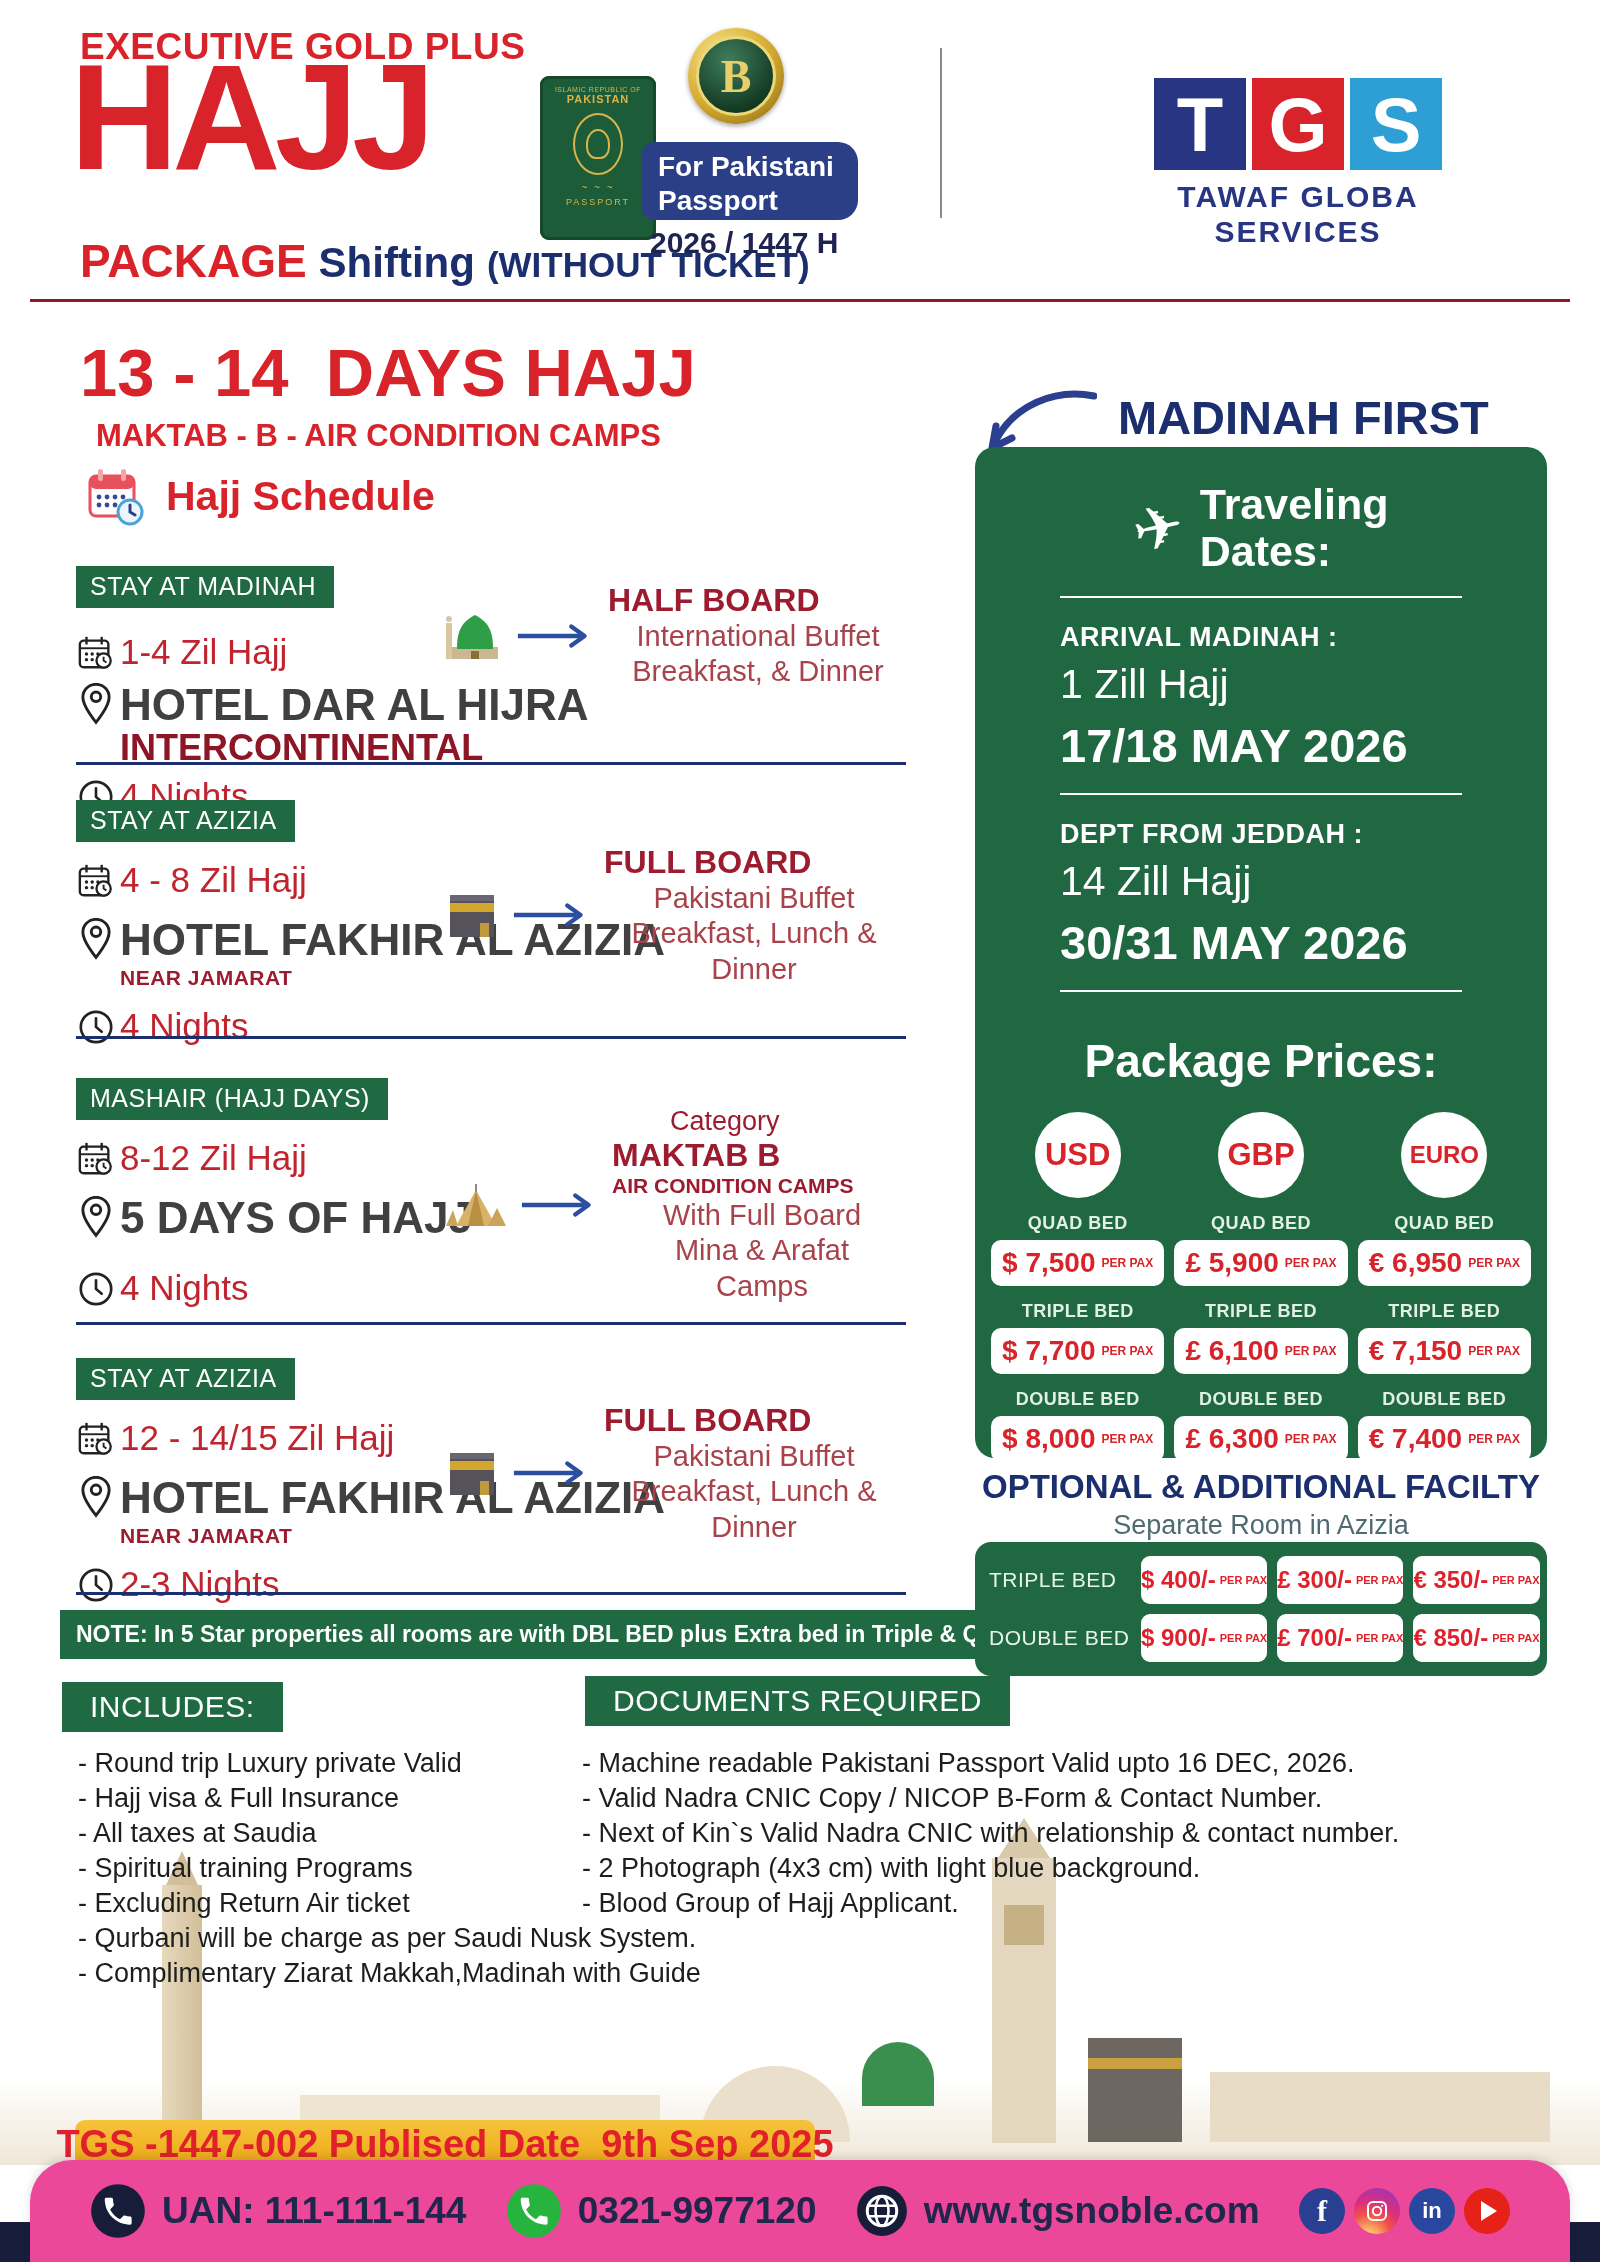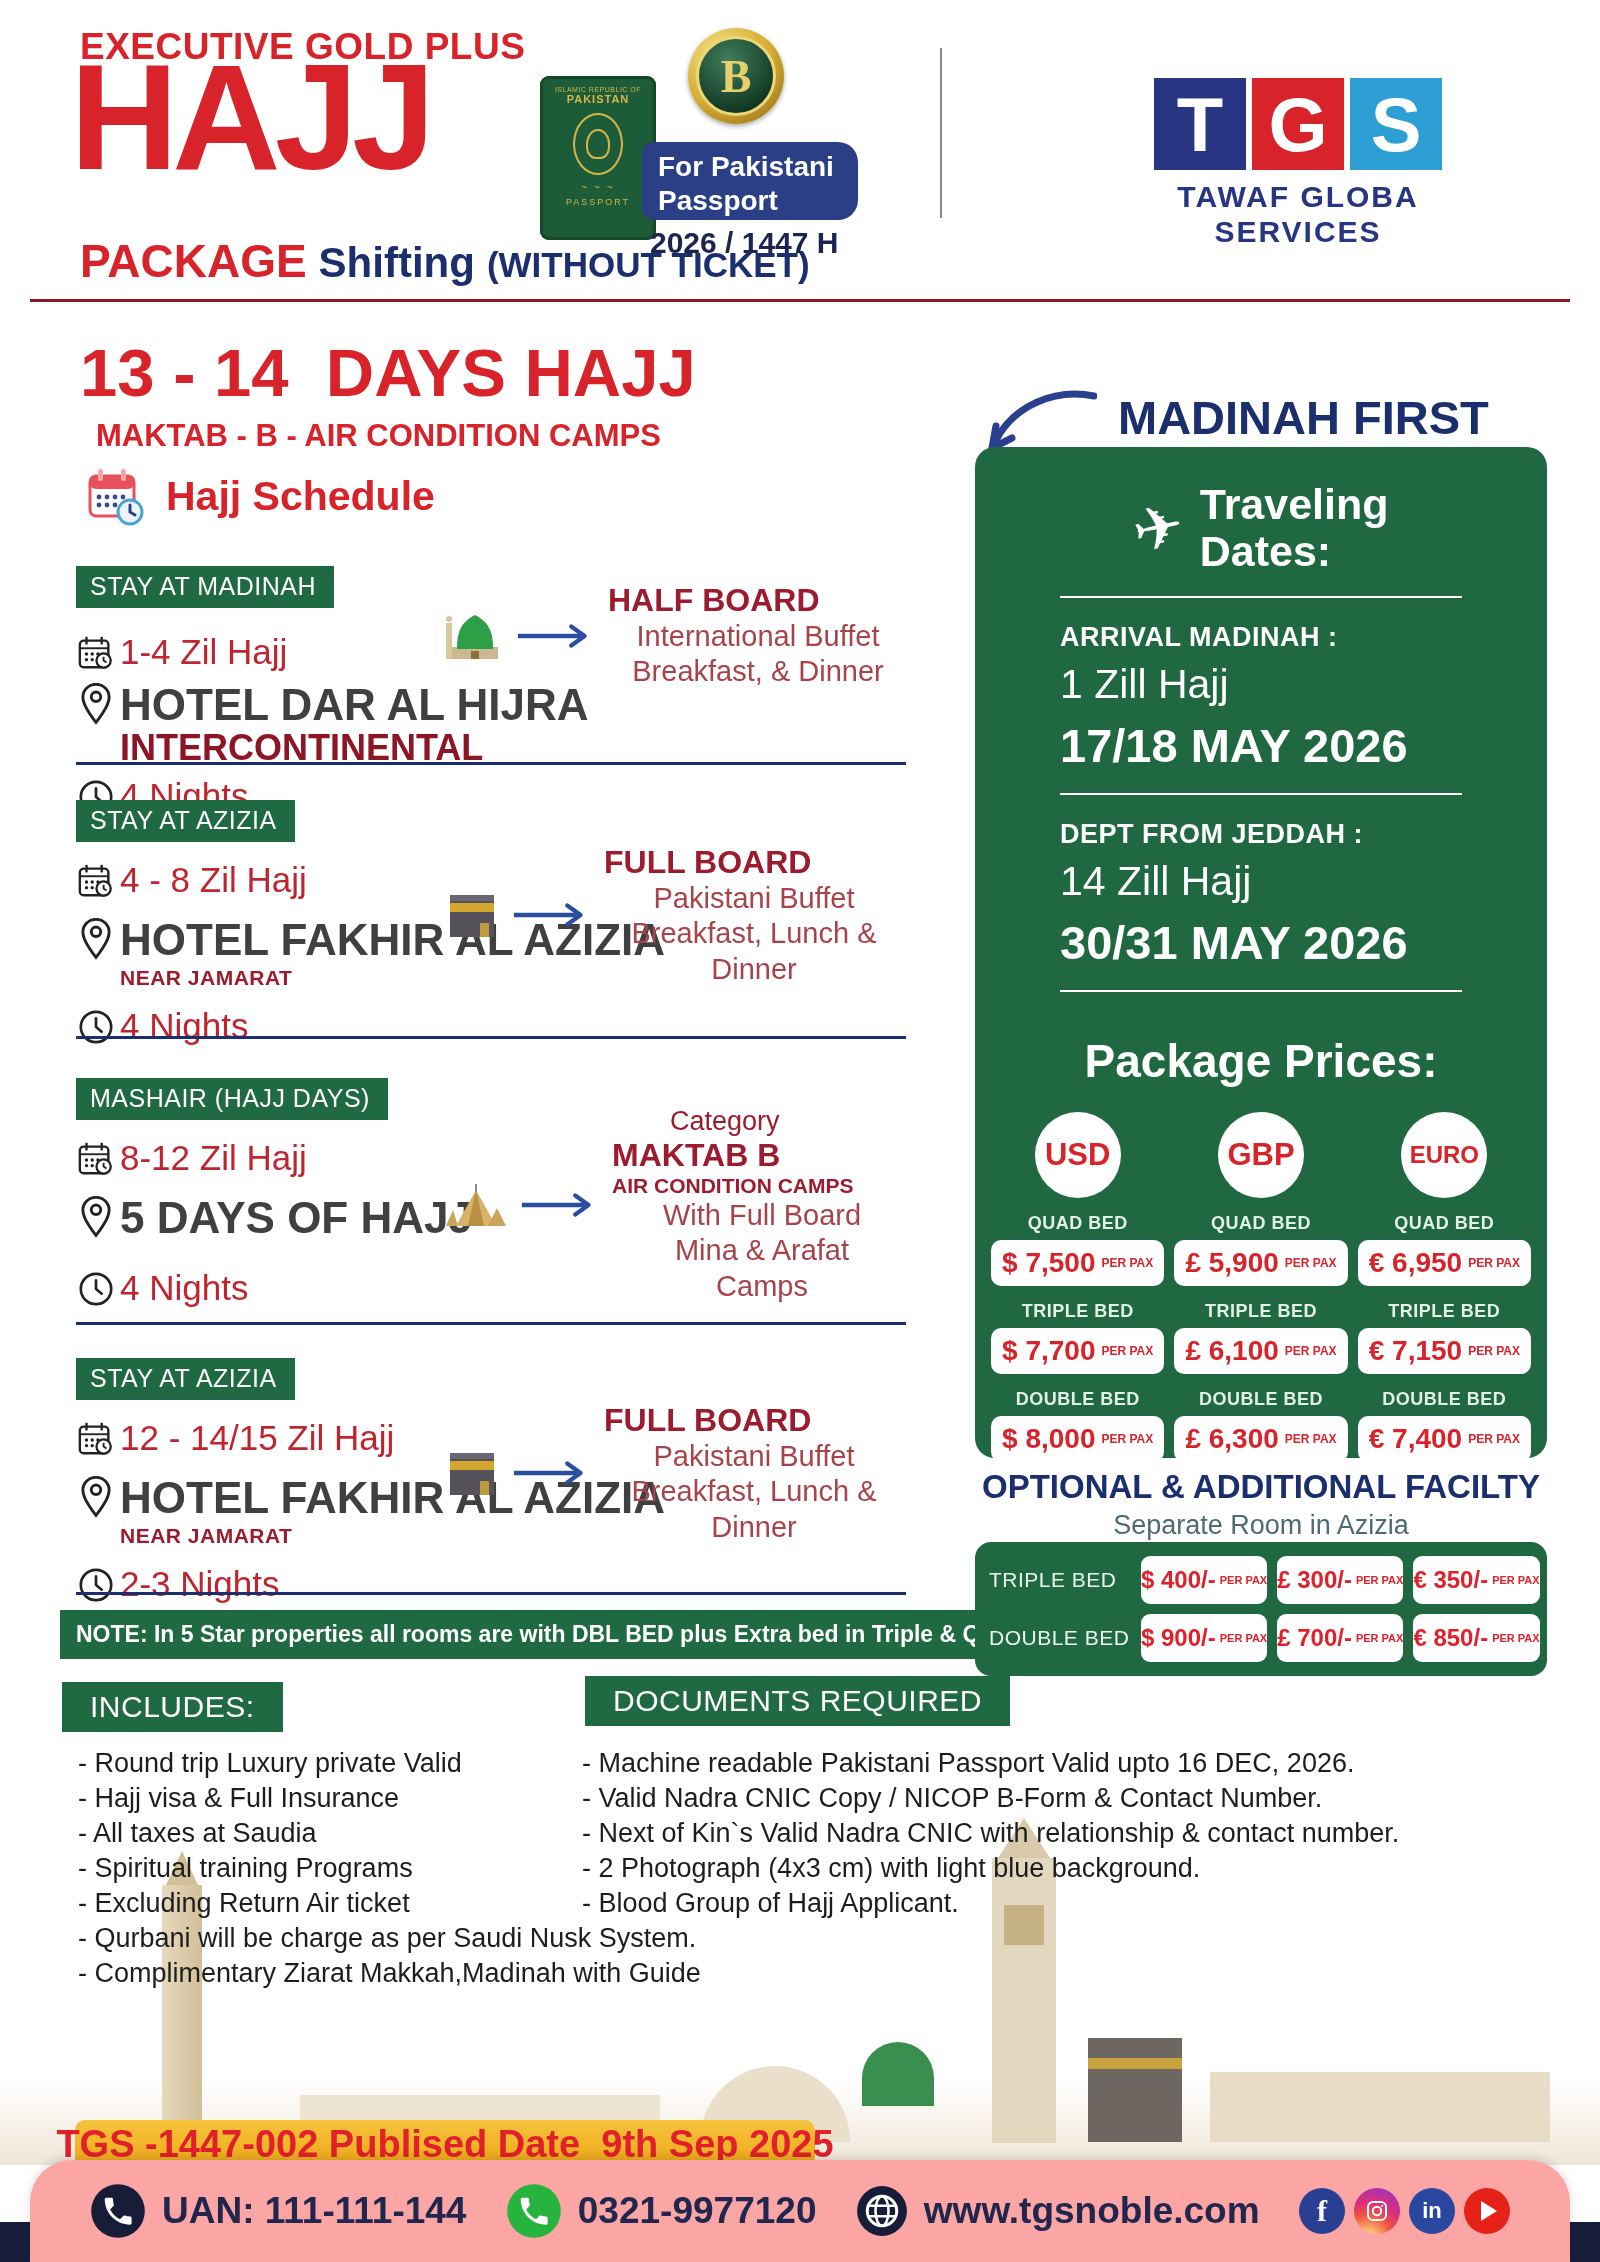--- a/index.html
+++ b/index.html
@@ -136,21 +136,21 @@
   .dome-green { left:862px; top:2042px; width:72px; height:64px; background:#3b8f4e; border-radius:72px 72px 0 0; }
   .blocks-r { left:1210px; top:2072px; width:340px; height:70px; background:#e8dcc6; }
   .blocks-l { left:300px; top:2095px; width:360px; height:48px; background:#eee4d2; }
 
   .ref-bar { left:75px; top:2120px; width:740px; height:48px; background:linear-gradient(#f6c33c,#eda816);
              border-radius:10px; display:flex; align-items:center; justify-content:center; z-index:4; }
   .ref-bar span { color:#e1202b; font-size:38px; font-weight:bold; white-space:pre; }
 
   
   .footer-navy { left:0; top:2222px; width:1600px; height:40px; background:#191d3c; z-index:1; }
-  .footer-panel { left:30px; top:2160px; width:1540px; height:102px; background:#fca5a5; border-radius:42px 42px 0 0;
+  .footer-panel { left:30px; top:2160px; width:1540px; height:102px; background:#ec4899; border-radius:42px 42px 0 0;
                   box-shadow:0 -3px 10px rgba(0,0,0,.12); z-index:5; display:flex; align-items:center;
                   padding:17px 60px; box-sizing:border-box; justify-content:space-between; }
   .f-group { display:flex; align-items:center; gap:16px; }
   .f-text { font-size:37px; font-weight:bold; color:#20264c; white-space:nowrap; }
   .soc { width:46px; height:46px; border-radius:50%; display:flex; align-items:center; justify-content:center; }
   .soc-fb { background:#293f92; color:#fff; font-size:30px; font-weight:bold; font-family:"Liberation Serif",serif; }
   .soc-ig { background: radial-gradient(circle at 30% 110%, #fed373 8%, #f15245 40%, #d92e7f 62%, #9b36b7 92%); }
   .soc-li { background:#29479f; color:#fff; font-size:22px; font-weight:bold; }
   .soc-yt { background:#e62117; }
   .yt-play { width:0; height:0; border-left:16px solid #fff; border-top:10px solid transparent; border-bottom:10px solid transparent; margin-left:4px; }

